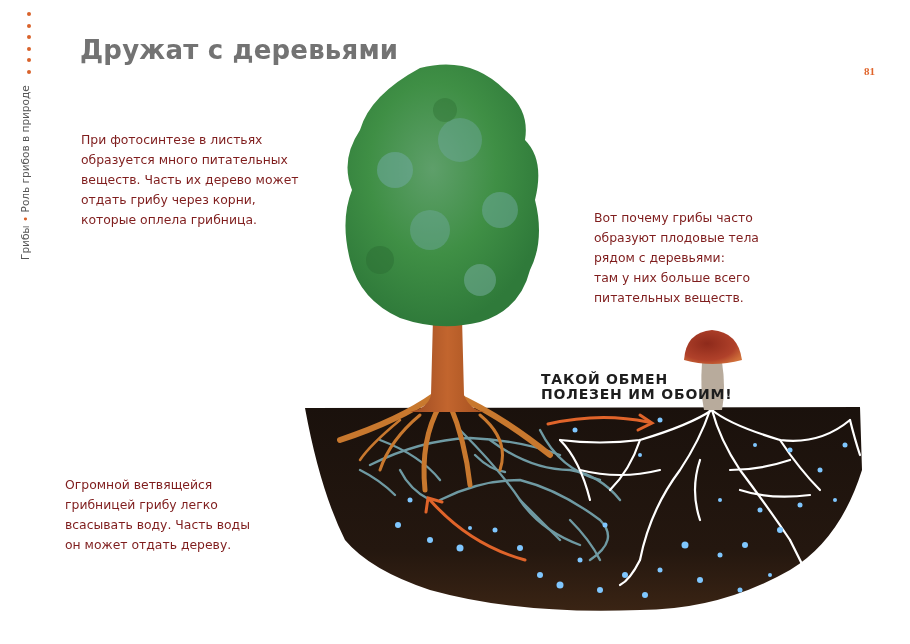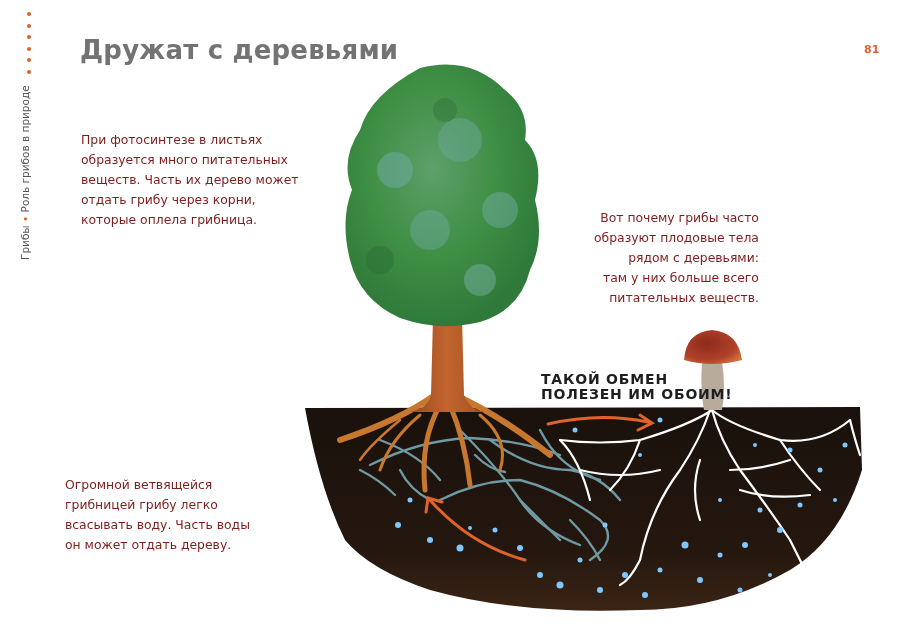--- a/index.html
+++ b/index.html
@@ -5,24 +5,24 @@
   html, body { margin: 0; padding: 0; }
   body { width: 910px; height: 644px; background: #ffffff; position: relative; overflow: hidden;
          font-family: "DejaVu Sans", sans-serif; color: #2b2b2b; }
   .side-dots { position: absolute; left: 27px; top: 12px; width: 4px; }
   .side-dots span { display: block; width: 4px; height: 4px; border-radius: 50%; background: #d9622b; margin-bottom: 7.5px; }
   .side-label { position: absolute; left: 19px; top: 260px; transform-origin: left top; transform: rotate(-90deg);
                 font-size: 10.5px; color: #555; white-space: nowrap; }
   .side-label .sep { color: #d9622b; }
   .title { position: absolute; left: 80px; top: 35px; font-family: "DejaVu Sans", sans-serif; font-weight: bold;
            font-size: 26px; color: #737373; letter-spacing: 0.2px; }
-  .page-num { position: absolute; left: 864px; top: 43px; font-weight: bold; font-size: 11px; color: #e0642a; }
+  .page-num { position: absolute; left: 864px; top: 65px; font-weight: bold; font-size: 11px; color: #e0642a; font-family: Liberation Serif, serif; }
   .para { position: absolute; font-size: 12.4px; line-height: 20px; color: #7f1d1d; white-space: pre-line; }
   .p1 { left: 81px; top: 130px; }
-  .p2 { left: 594px; top: 208px; text-align: right; }
+  .p2 { left: 594px; top: 208px; }
   .p3 { left: 65px; top: 475px; }
   .callout { position: absolute; left: 541px; top: 372px; font-weight: bold; font-size: 14px; line-height: 15px;
              letter-spacing: 0.8px; color: #1e1e1e; white-space: pre-line; }
   .illus { position: absolute; left: 0; top: 0; }
 </style>
 </head>
 <body>
 
 <div class="side-dots">
   <span></span>

